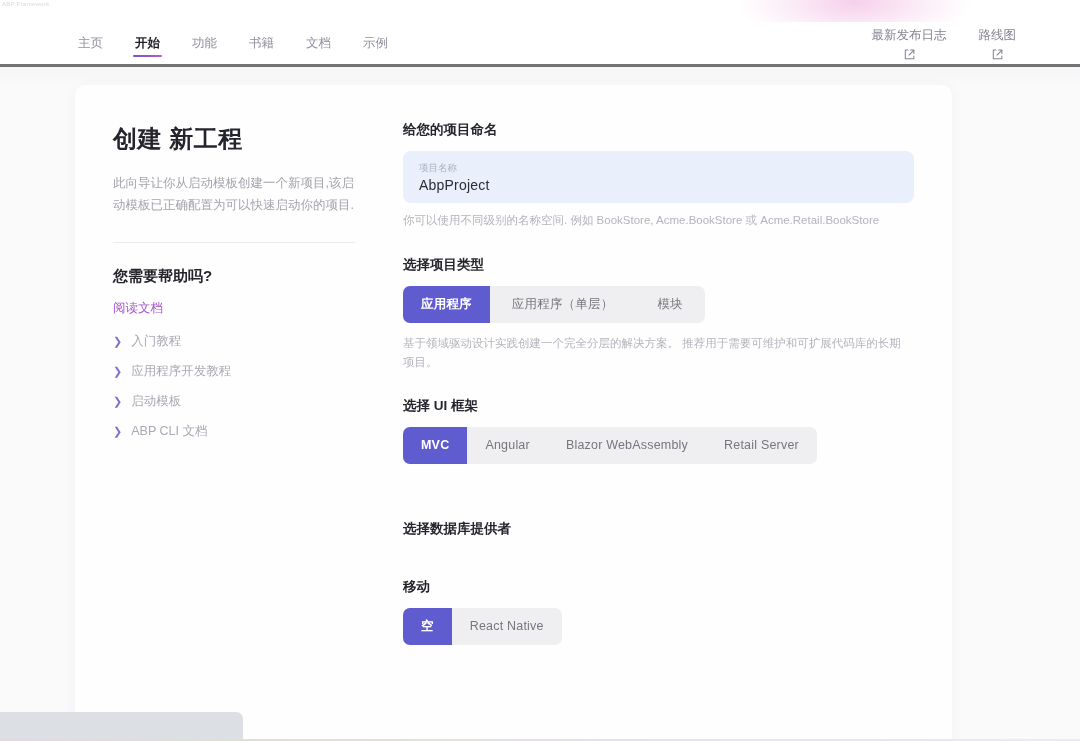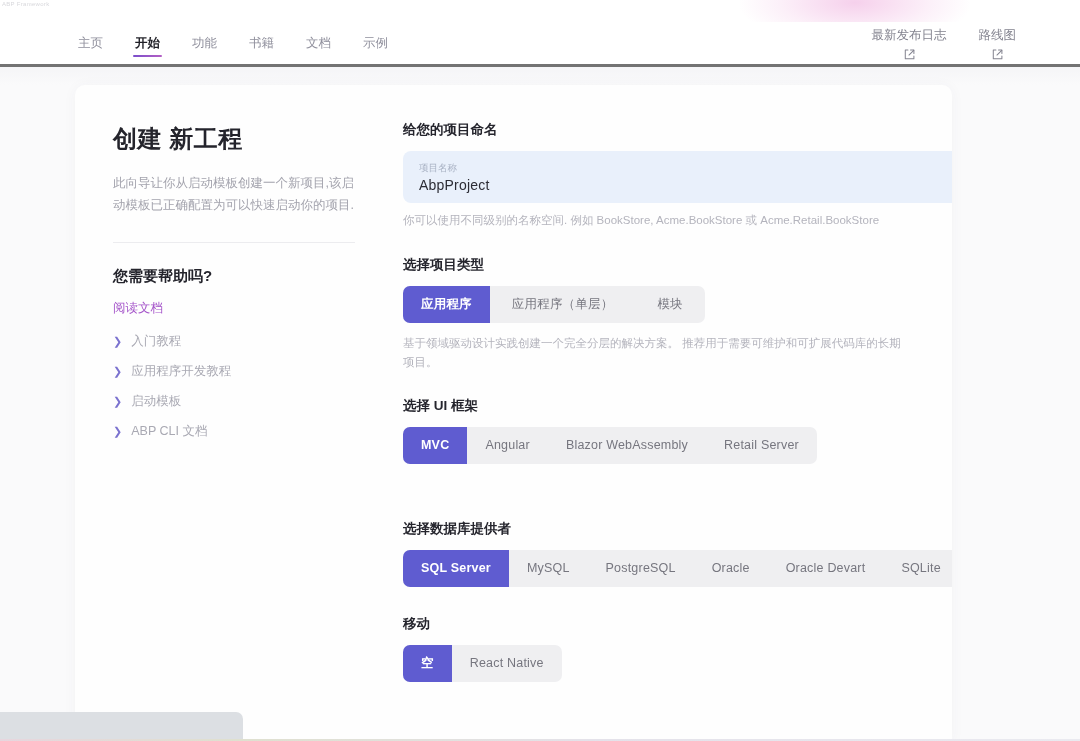--- a/index.html
+++ b/index.html
@@ -393,28 +393,20 @@
       </div>
     </div>
 
     <div class="gap-28"></div>
 
 
     <div class="gap-28"></div>
 
     <div class="section">
       <div class="sec-title">选择数据库提供者</div>
-      <div class="segmented">
-        <div class="seg selected">SQL Server</div>
-        <div class="seg">MySQL</div>
-        <div class="seg">PostgreSQL</div>
-        <div class="seg">Oracle</div>
-        <div class="seg">Oracle Devart</div>
-        <div class="seg">SQLite</div>
-      </div>
     </div>
 
     <div class="gap-28"></div>
 
     <div class="section">
       <div class="sec-title">移动</div>
       <div class="segmented">
         <div class="seg selected">空</div>
         <div class="seg">React Native</div>
       </div>

